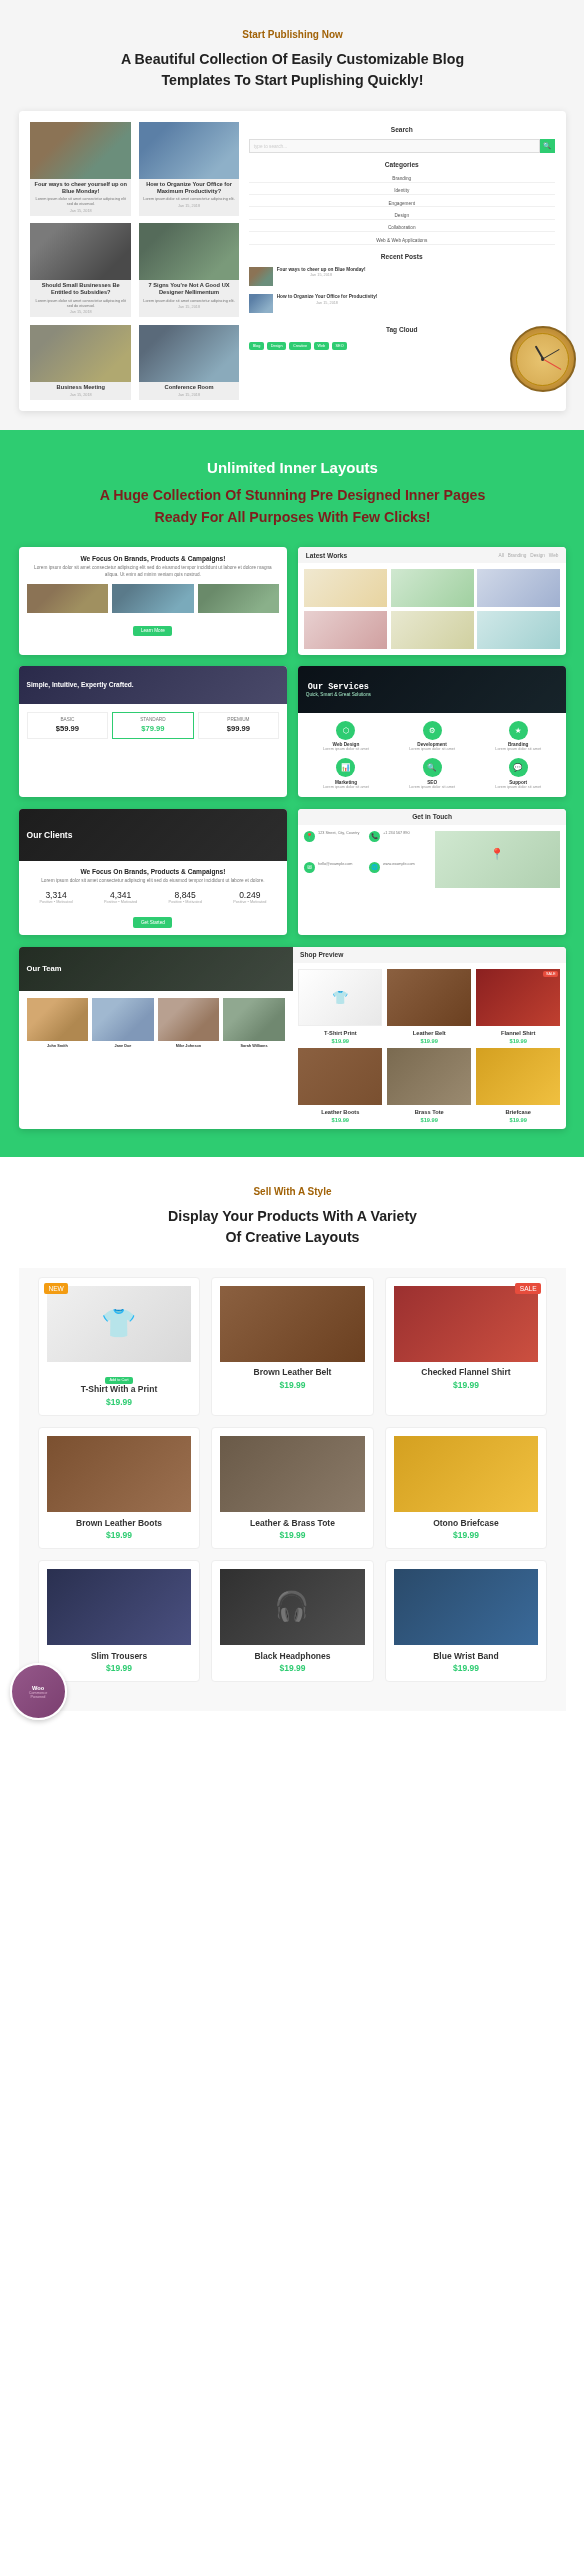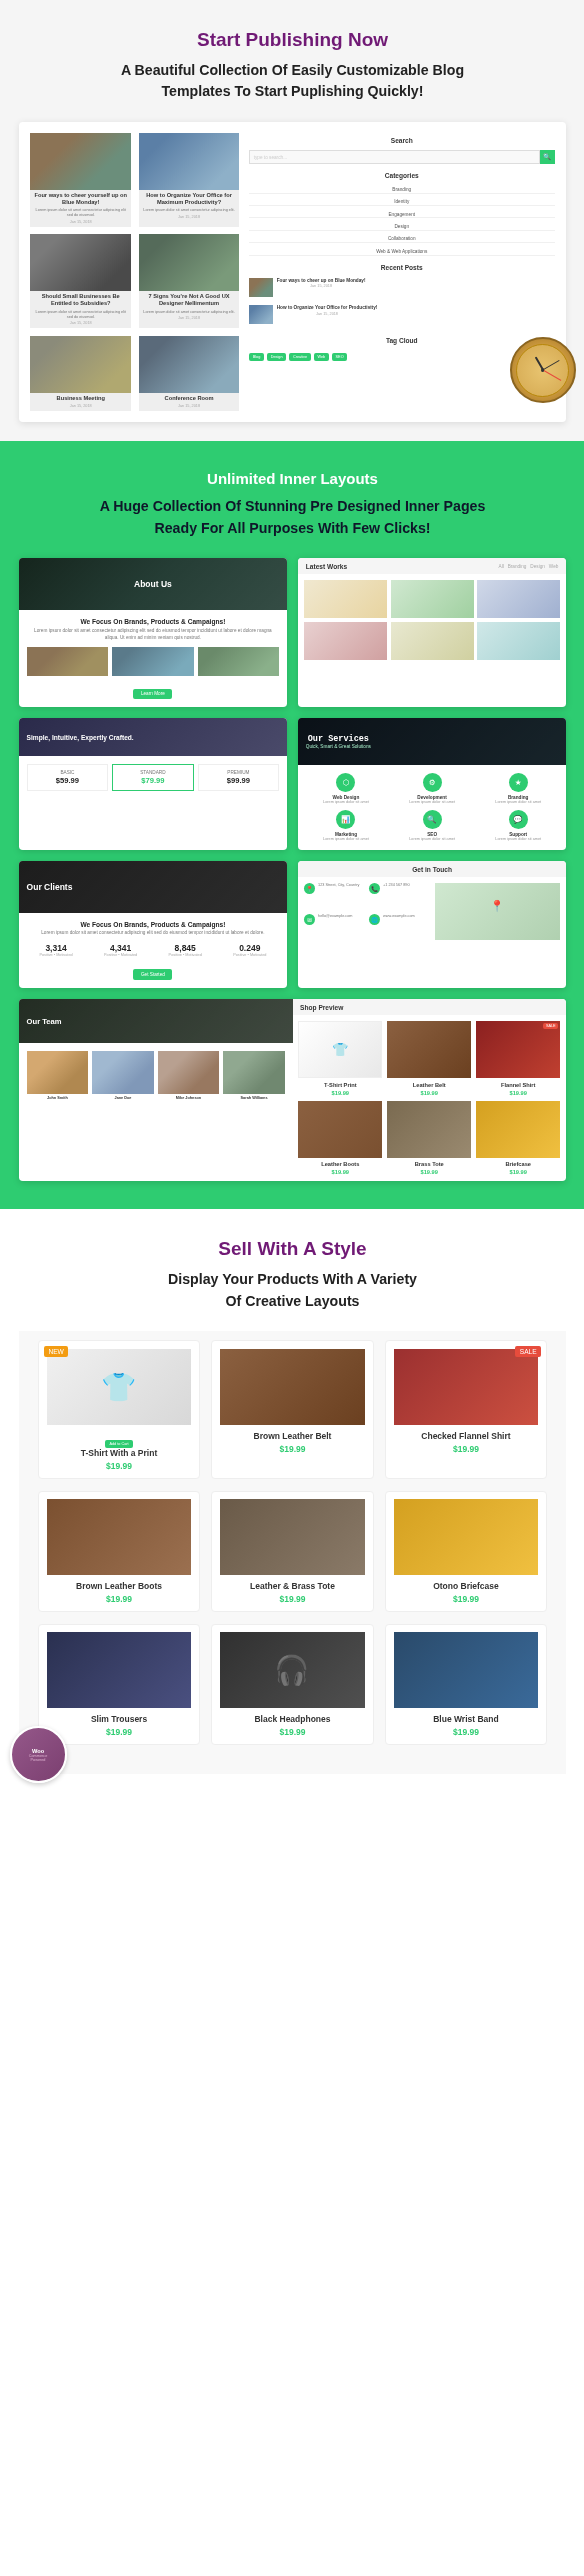--- a/index.html
+++ b/index.html
@@ -5,22 +5,22 @@
     * { box-sizing: border-box; margin: 0; padding: 0; }
     body { font-family: Arial, sans-serif; width: 585px; background: #fff; overflow-x: hidden; }
 
     
     .section-blog {
       background: #f5f5f5;
       padding: 28.5px 19px 19px;
       text-align: center;
     }
     .section-title-green {
-      color: #701a75;
-      font-size: 19px;
+      color: #a16207;
+      font-size: 10px;
       font-weight: 700;
       margin-bottom: 9.5px;
     }
     .section-subtitle {
       font-size: 14.2px;
       font-weight: 700;
       color: #222;
       line-height: 1.5;
       margin-bottom: 19px;
     }
@@ -217,21 +217,21 @@
     }
     .section-layouts .section-title-white {
       color: #fff;
       font-size: 15px;
       font-weight: 700;
       margin-bottom: 9.5px;
     }
     .section-layouts .section-subtitle-white {
       font-size: 14.2px;
       font-weight: 700;
-      color: #0f172a;
+      color: #7f1d1d;
       line-height: 1.5;
       margin-bottom: 19px;
     }
     .layouts-grid {
       display: grid;
       grid-template-columns: 1fr 1fr;
       gap: 11.4px;
     }
     .layout-card {
       background: #fff;
@@ -398,21 +398,21 @@
       padding: 7.6px;
     }
     .clients-tagline { font-size: 6.6px; font-weight: 700; color: #222; margin-bottom: 2.8px; }
     .clients-text { font-size: 4.7px; color: #777; line-height: 1.4; margin-bottom: 5.7px; }
     .clients-stats {
       display: flex;
       gap: 5.7px;
       margin-bottom: 5.7px;
     }
     .stat-item { text-align: center; flex: 1; }
-    .stat-number { font-size: 8.5px; font-weight: 700; color: #222; }
+    .stat-number { font-size: 8.5px; font-weight: 400; color: #222; }
     .stat-label { font-size: 3.8px; color: #aaa; }
     .clients-btn {
       display: inline-block;
       background: #2ecc71;
       color: #fff;
       font-size: 4.7px;
       padding: 2.8px 7.6px;
       border-radius: 1.9px;
     }
 
@@ -711,23 +711,20 @@
 
 <div class="section-layouts">
   <div class="section-title-white">Unlimited Inner Layouts</div>
   <div class="section-subtitle-white">
     A Huge Collection Of Stunning Pre Designed Inner Pages<br>Ready For All Purposes With Few Clicks!
   </div>
 
   <div class="layouts-grid">
 
     <div class="layout-card">
-      <div class="about-header">
-        <span>About Us</span>
-      </div>
       <div class="about-body">
         <div class="about-tagline">We Focus On Brands, Products &amp; Campaigns!</div>
         <div class="about-text">Lorem ipsum dolor sit amet consectetur adipiscing elit sed do eiusmod tempor incididunt ut labore et dolore magna aliqua. Ut enim ad minim veniam quis nostrud.</div>
         <div class="about-images">
           <div class="about-img ai1"></div>
           <div class="about-img ai2"></div>
           <div class="about-img ai3"></div>
         </div>
         <div class="about-btn">Learn More</div>
       </div>

